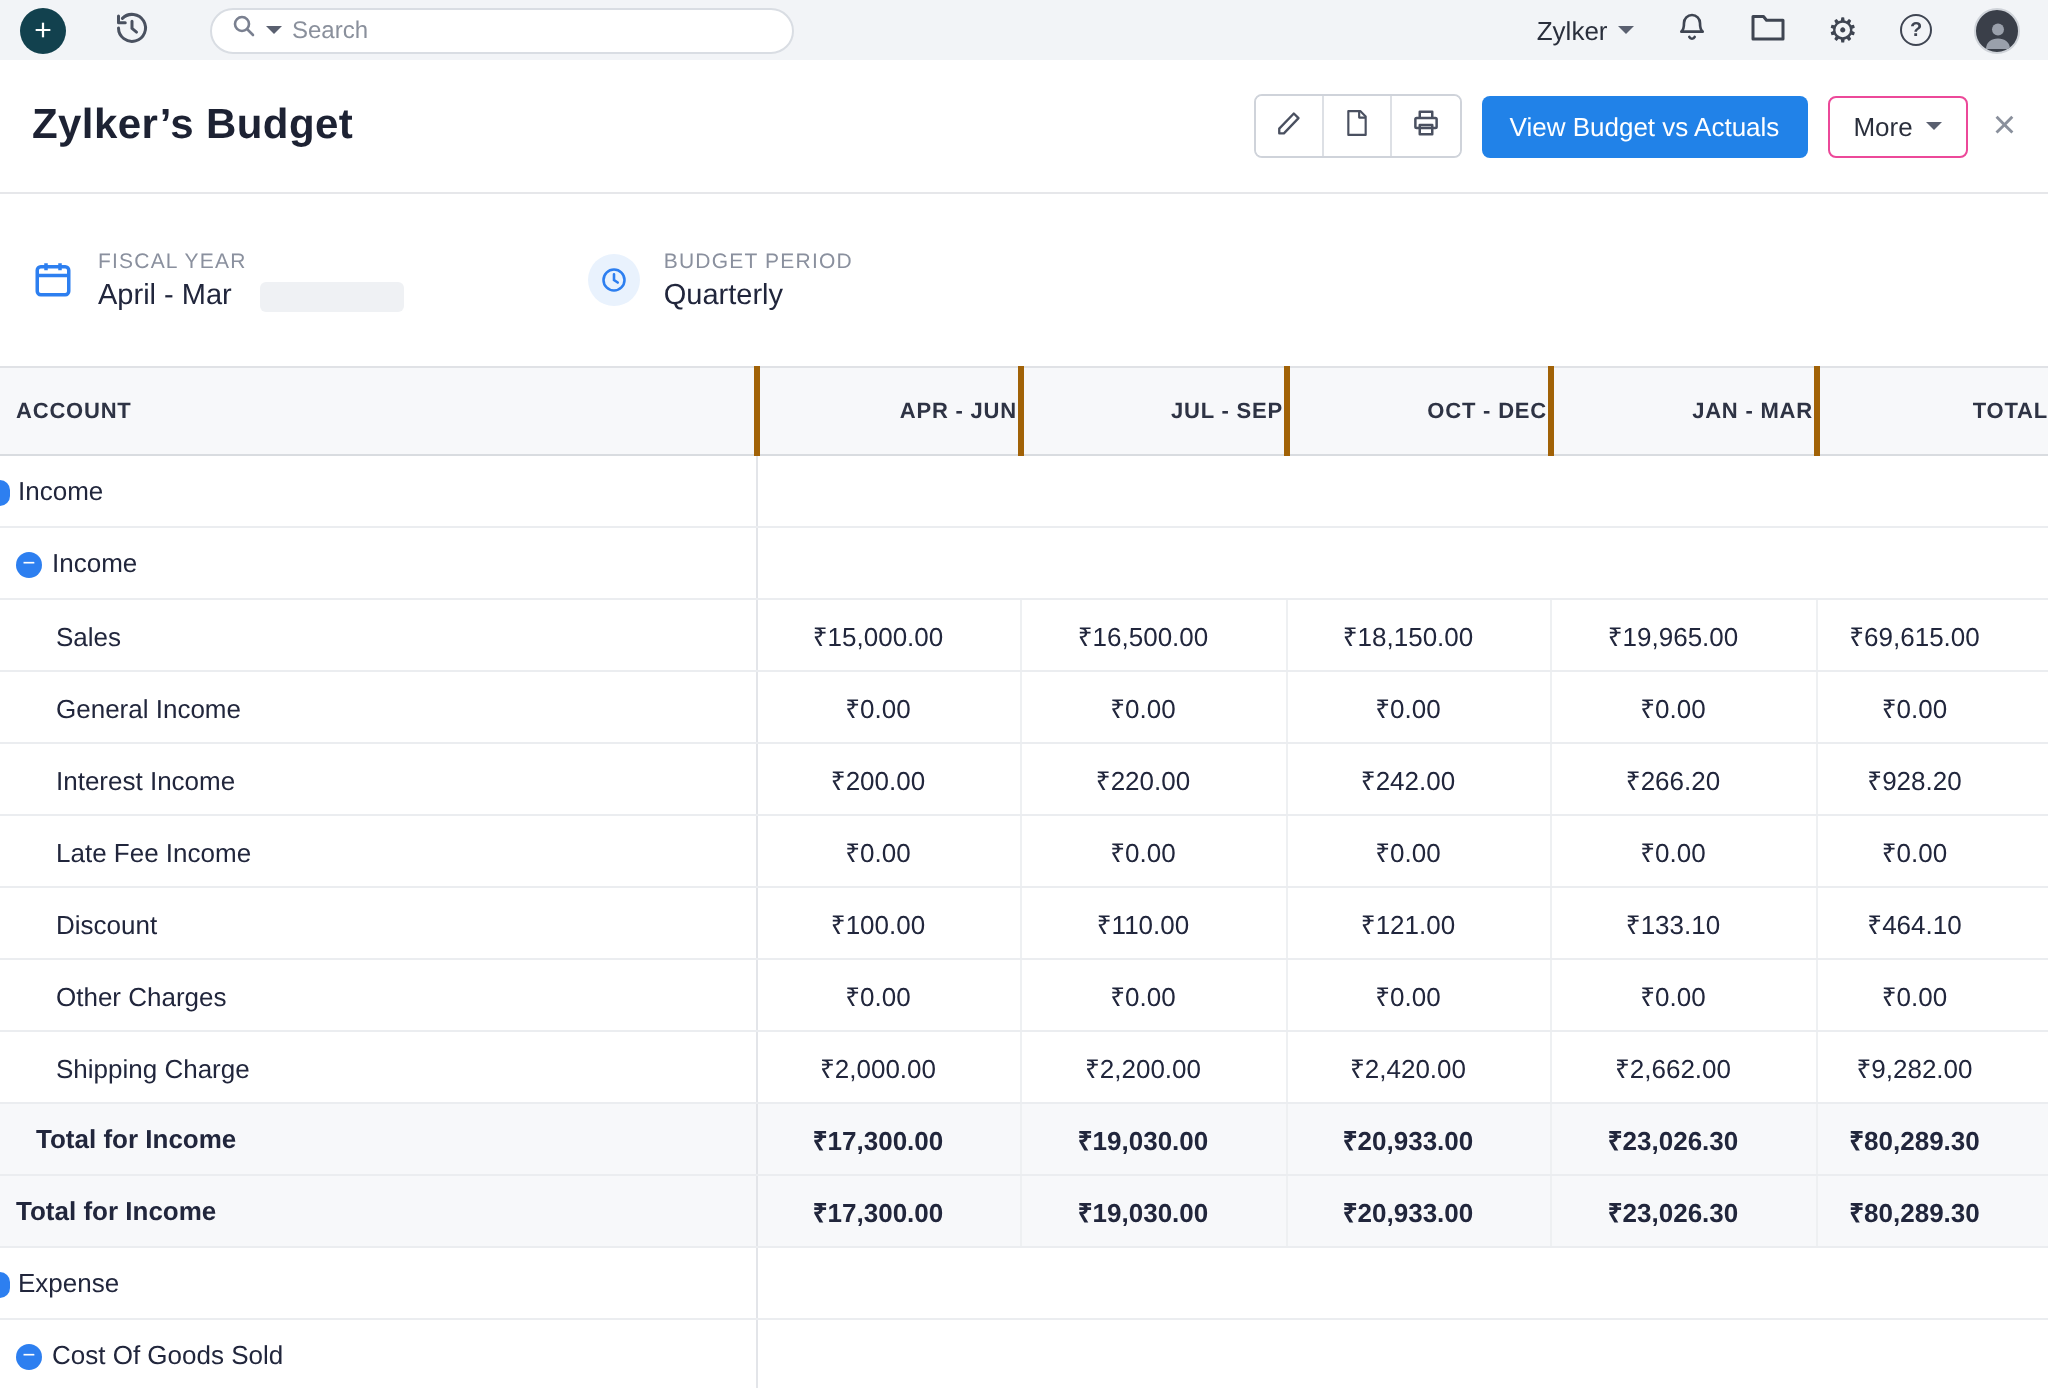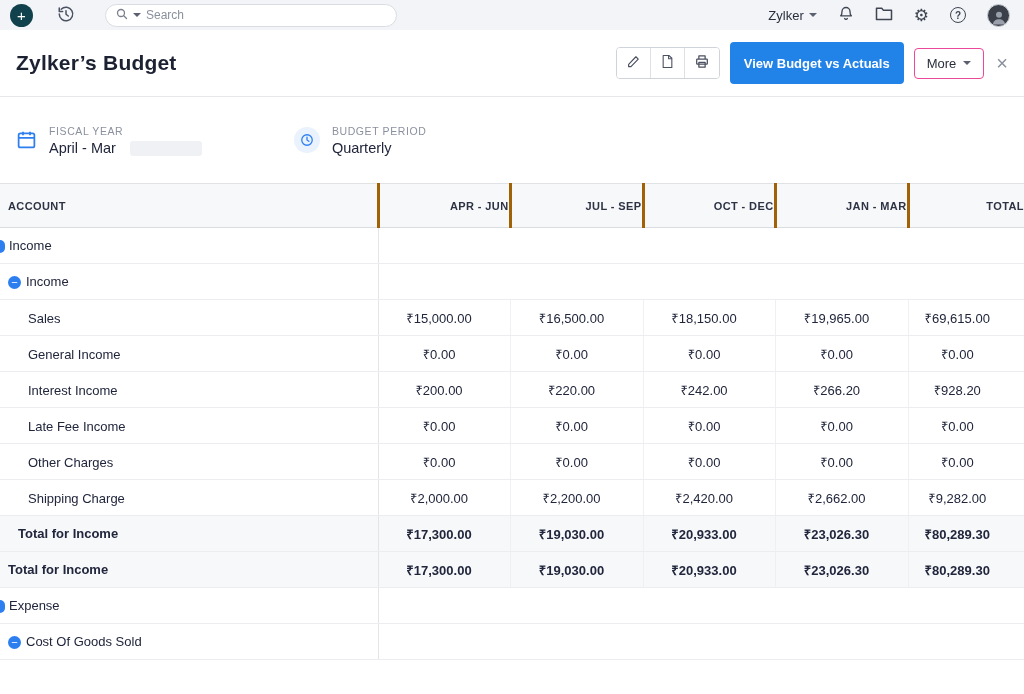--- a/index.html
+++ b/index.html
@@ -26,22 +26,22 @@
   .avatar { width:23px; height:23px; border-radius:50%; background:#3a3f49; display:flex; align-items:flex-end; justify-content:center; overflow:hidden; border:1px solid #cfd3d9;}
 
   
   .page-header { height:67px; display:flex; align-items:center; padding:0 16px; background:#fff; border-bottom:1px solid #e6e7ea;}
   .page-title { font-size:21px; font-weight:bold; letter-spacing:.2px; color:#1d2233;}
   .header-actions { margin-left:auto; display:flex; align-items:center; gap:10px;}
   .icon-group { display:flex; border:1px solid #cfd3da; border-radius:4px; overflow:hidden; background:#fff;}
   .icon-group button { width:34px; height:30px; background:#fff; border:none; border-right:1px solid #dde0e5;
                        display:flex; align-items:center; justify-content:center; cursor:pointer;}
   .icon-group button:last-child { border-right:none; }
-  .btn-primary { background:#2182e8; color:#fff; border:none; border-radius:4px; height:42px; padding:0 14px;
-                 font-size:13px; font-weight:bold; cursor:pointer; font-family:"Liberation Sans", sans-serif;}
+  .btn-primary { background:#2182e8; color:#fff; border:none; border-radius:4px; height:31px; padding:0 14px;
+                 font-size:13px; font-weight:normal; cursor:pointer; font-family:"Liberation Sans", sans-serif;}
   .btn-more { background:#fff; border:1px solid #ec4899; border-radius:4px; height:31px; padding:0 12px;
               font-size:13px; color:#2a2f3c; display:flex; align-items:center; gap:7px; cursor:pointer; font-family:"Liberation Sans", sans-serif;}
   .close-x { background:none; border:none; font-size:20px; color:#8a909c; cursor:pointer; margin-left:2px; line-height:1;}
 
   
   .meta-row { height:86px; display:flex; align-items:center; padding:0 16px; gap:92px; background:#fff;}
   .meta-item { display:flex; align-items:flex-start; gap:12px;}
   .meta-icon-wrap { width:26px; height:26px; border-radius:50%; background:#e9f2fd; display:flex; align-items:center; justify-content:center; margin-top:2px;}
   .meta-label { font-size:10.5px; color:#8a909e; letter-spacing:.6px; }
   .meta-value-line { display:flex; align-items:center; }
@@ -255,20 +255,28 @@
       </tr>
       <tr class="row-item">
         <td class="account-cell"><span class="account-label">Late Fee Income</span></td>
         <td class="value-cell">₹0.00</td>
         <td class="value-cell">₹0.00</td>
         <td class="value-cell">₹0.00</td>
         <td class="value-cell">₹0.00</td>
         <td class="value-cell last">₹0.00</td>
       </tr>
       <tr class="row-item">
+        <td class="account-cell"><span class="account-label">Discount</span></td>
+        <td class="value-cell">₹100.00</td>
+        <td class="value-cell">₹110.00</td>
+        <td class="value-cell">₹121.00</td>
+        <td class="value-cell">₹133.10</td>
+        <td class="value-cell last">₹464.10</td>
+      </tr>
+      <tr class="row-item">
         <td class="account-cell"><span class="account-label">Other Charges</span></td>
         <td class="value-cell">₹0.00</td>
         <td class="value-cell">₹0.00</td>
         <td class="value-cell">₹0.00</td>
         <td class="value-cell">₹0.00</td>
         <td class="value-cell last">₹0.00</td>
       </tr>
       <tr class="row-item">
         <td class="account-cell"><span class="account-label">Shipping Charge</span></td>
         <td class="value-cell">₹2,000.00</td>

